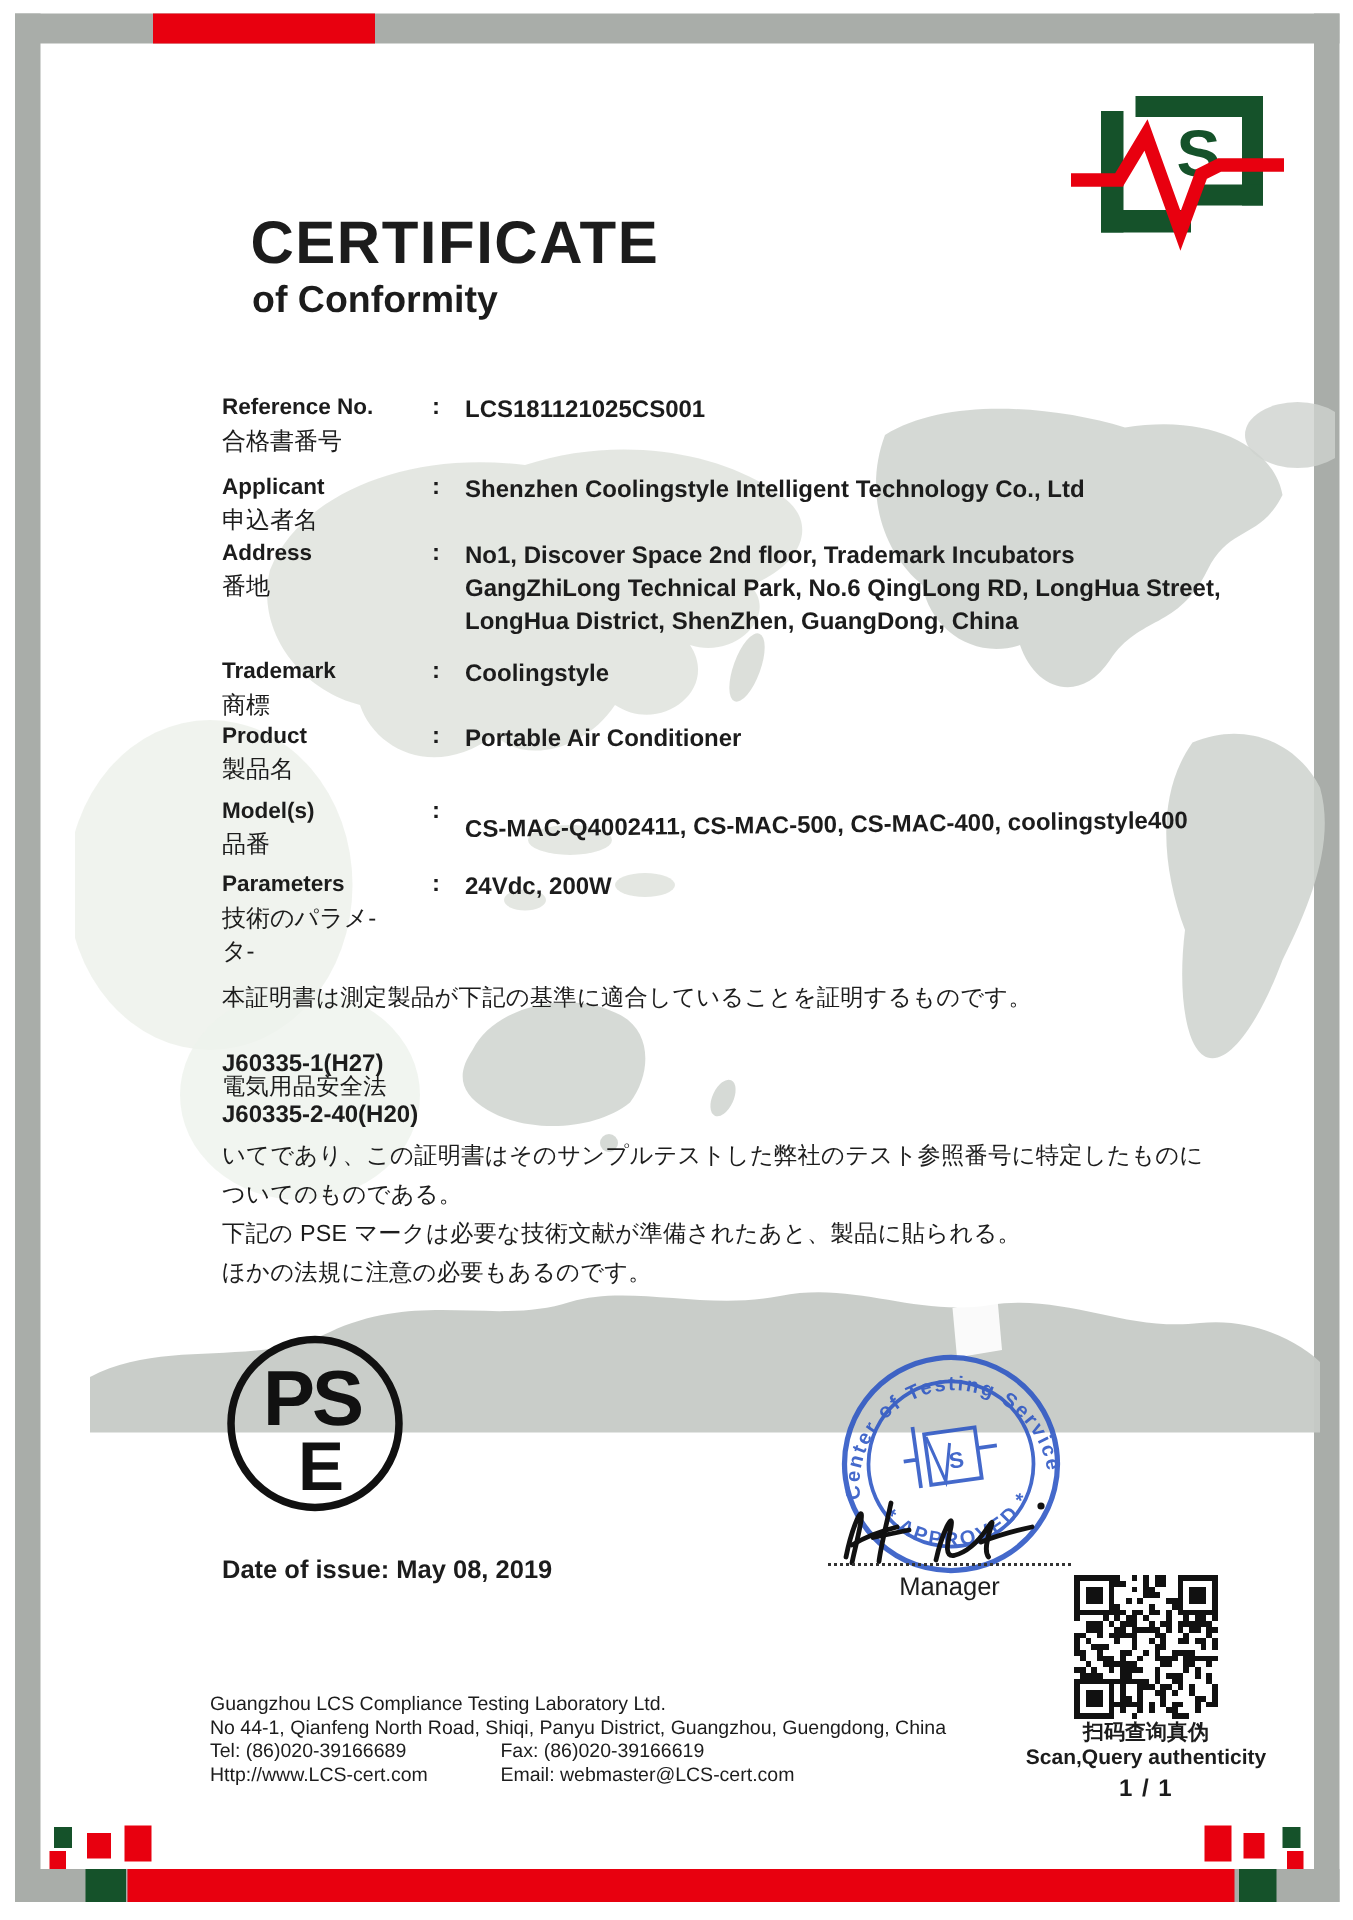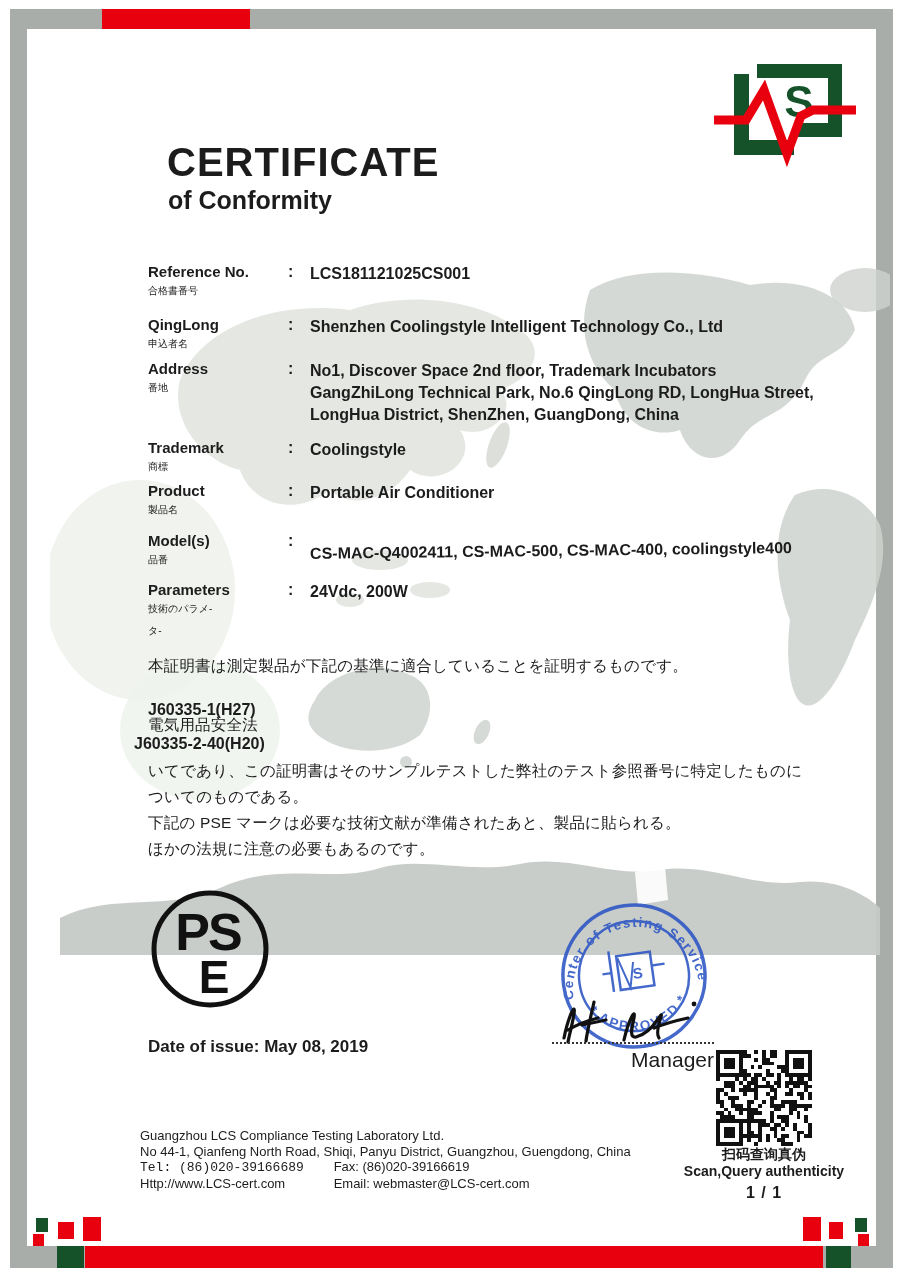--- a/index.html
+++ b/index.html
@@ -9,21 +9,21 @@
   
   .bar{position:absolute;background:#a9ada9;}
   .red{background:#e8000f;}
   .grn{background:#15522a;}
   
   .title-main{font-size:40px;font-weight:bold;letter-spacing:1px;}
   .title-sub{font-size:25px;font-weight:bold;}
   
   .frow{position:absolute;left:148px;width:700px;}
   .flabel{position:absolute;left:0;top:0;font-size:15px;font-weight:bold;}
-  .fja{position:absolute;left:0;top:21px;font-size:10px;font-weight:normal;}
+  .fja{position:absolute;left:0;top:21px;font-size:16px;font-weight:normal;}
   .fcolon{position:absolute;left:140px;top:0;font-size:16px;font-weight:bold;}
   .fval{position:absolute;left:162px;top:0;font-size:16px;font-weight:bold;line-height:22px;white-space:nowrap;}
   .jp{font-size:15.5px;line-height:26px;letter-spacing:0.2px;}
   .std{font-size:16px;font-weight:bold;}
   .footer{font-size:13px;line-height:15.5px;}
   .qr-cap{font-weight:bold;font-size:14px;text-align:center;}
   .watermark{pointer-events:none;}
 </style>
 </head>
 <body>
@@ -97,21 +97,21 @@
   <div class="abs title-sub" style="left:168px;top:186px;z-index:2;">of Conformity</div>
 
   <div class="frow" style="top:263px;z-index:2;">
     <span class="flabel">Reference No.</span>
     <span class="fja">合格書番号</span>
     <span class="fcolon">:</span>
     <span class="fval">LCS181121025CS001</span>
   </div>
 
   <div class="frow" style="top:316px;z-index:2;">
-    <span class="flabel">QingLong</span>
+    <span class="flabel">Applicant</span>
     <span class="fja">申込者名</span>
     <span class="fcolon">:</span>
     <span class="fval">Shenzhen Coolingstyle Intelligent Technology Co., Ltd</span>
   </div>
 
   <div class="frow" style="top:360px;z-index:2;">
     <span class="flabel">Address</span>
     <span class="fja">番地</span>
     <span class="fcolon">:</span>
     <span class="fval" style="white-space:normal;width:540px;">
@@ -146,21 +146,21 @@
     <span class="flabel">Parameters</span>
     <span class="fja">技術のパラメ-</span>
     <span class="fja" style="top:43px;">タ-</span>
     <span class="fcolon">:</span>
     <span class="fval">24Vdc, 200W</span>
   </div>
 
   <div class="abs jp" style="left:148px;top:653px;z-index:2;">本証明書は測定製品が下記の基準に適合していることを証明するものです。</div>
   <div class="abs jp" style="left:148px;top:712px;z-index:2;">電気用品安全法</div>
   <div class="abs std" style="left:148px;top:701px;z-index:2;">J60335-1(H27)</div>
-  <div class="abs std" style="left:134px;top:735px;z-index:2;">J60335-2-40(H20)</div>
+  <div class="abs std" style="left:148px;top:735px;z-index:2;">J60335-2-40(H20)</div>
 
   <div class="abs jp" style="left:148px;top:758px;z-index:2;">
     <div>いてであり、この証明書はそのサンプルテストした弊社のテスト参照番号に特定したものに</div>
     <div>ついてのものである。</div>
     <div>下記の PSE マークは必要な技術文献が準備されたあと、製品に貼られる。</div>
     <div>ほかの法規に注意の必要もあるのです。</div>
   </div>
 
   <svg class="abs" style="left:146px;top:886px;z-index:3;" width="130" height="130" viewBox="0 0 130 130">
     <circle cx="64" cy="63" r="56" fill="none" stroke="#111" stroke-width="5"></circle>
@@ -195,29 +195,29 @@
       <path d="M 12,50 C 16,30 24,12 22,26 C 20,38 17,48 16,54"></path>
       <path d="M 16,42 C 26,36 34,33 46,30"></path>
       <path d="M 42,14 C 39,28 35,44 34,53"></path>
       <path d="M 30,37 L 54,32"></path>
       <path d="M 72,52 C 76,34 84,18 82,30 C 80,40 77,50 84,49 C 92,47 100,40 106,31 C 109,27 110,25 109,29 C 106,38 104,46 107,50"></path>
       <path d="M 102,40 C 112,36 122,33 136,30"></path>
     </g>
     <circle cx="142" cy="16" r="2.4" fill="#111"></circle>
   </svg>
   <div class="abs" style="left:552px;top:1024px;width:162px;height:18px;border-bottom:2px dotted #333;z-index:5;"></div>
-  <div class="abs" style="left:552px;top:1048px;width:162px;text-align:right;font-size:21px;z-index:5;">Manager</div>
+  <div class="abs" style="left:552px;top:1048px;width:162px;text-align:center;font-size:17px;z-index:5;">Manager</div>
 
   <div class="abs" style="left:148px;top:1037px;font-size:17px;font-weight:bold;z-index:3;">Date of issue: May 08, 2019</div>
 
   <div class="abs footer" style="left:140px;top:1128px;z-index:3;">
     <div>Guangzhou LCS Compliance Testing Laboratory Ltd.</div>
     <div>No 44-1, Qianfeng North Road, Shiqi, Panyu District, Guangzhou, Guengdong, China</div>
     <div>
-      <span style="display:inline-block;width:190px;font-family:Liberation Mono, monospace;">Tel: (86)020-39166689</span>
+      <span style="display:inline-block;width:190px;">Tel: (86)020-39166689</span>
       <span>Fax: (86)020-39166619</span>
     </div>
     <div>
       <span style="display:inline-block;width:190px;">Http://www.LCS-cert.com</span>
       <span>Email: webmaster@LCS-cert.com</span>
     </div>
   </div>
 
   <div class="abs" style="left:716px;top:1050px;width:96px;height:96px;z-index:3;"><svg width="96" height="96" viewBox="0 0 100 100" fill="#111" shape-rendering="crispEdges">
         <rect x="0" y="0" width="4" height="4"></rect>

